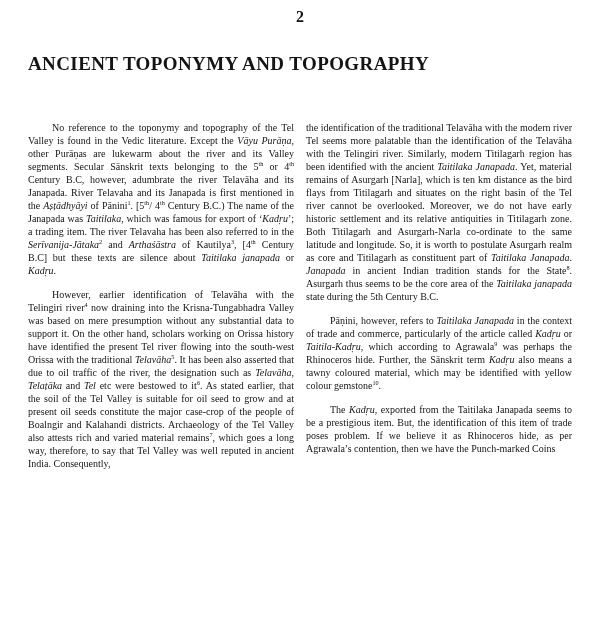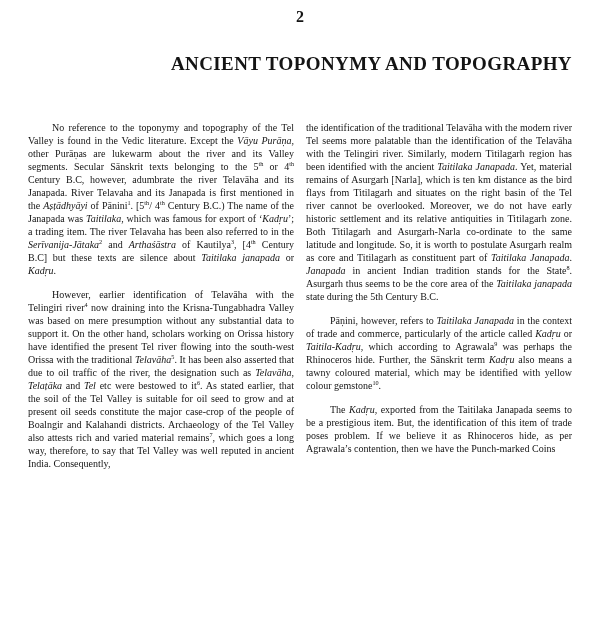--- a/index.html
+++ b/index.html
@@ -21,21 +21,21 @@
     padding: 8px 28px 0 28px;
     background: #ffffff;
   }
   .chapter {
     text-align: center;
     font-weight: bold;
     font-size: 16px;
     line-height: 18px;
   }
   .title {
-    text-align: right;
+    text-align: left;
     font-weight: bold;
     font-size: 19px;
     letter-spacing: 0.4px;
     margin: 27px 0 0 0;
     line-height: 22px;
   }
   .columns {
     display: flex;
     gap: 12px;
     margin-top: 46px;

